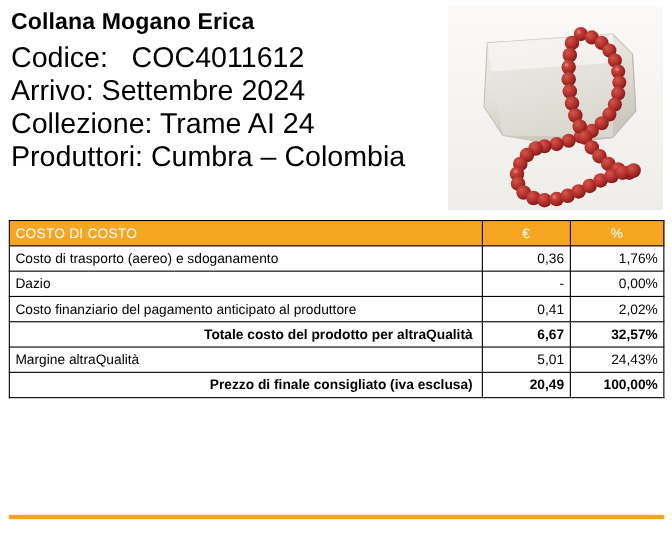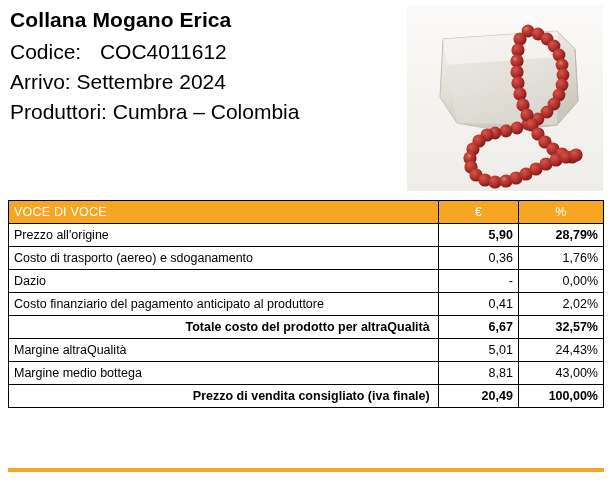--- a/index.html
+++ b/index.html
@@ -29,21 +29,21 @@
   }
   .product-title {
     font-size: 21px;
     font-weight: bold;
     letter-spacing: 0.1px;
     line-height: 28px;
     margin: 0 0 3px 0;
     white-space: nowrap;
   }
   .meta-line {
-    font-size: 21px;
+    font-size: 26px;
     line-height: 30px;
     white-space: nowrap;
   }
 
   
   .photo {
     position: absolute;
     left: 407px;
     top: 5px;
     width: 196px;
@@ -108,20 +108,21 @@
 <div class="page">
 
   <div class="header">
     <div class="product-title">Collana Mogano Erica</div>
     <div class="meta-line">
       <span>Codice:</span>
       <span style="display:inline-block;width:7px"></span>
       <span>COC4011612</span>
     </div>
     <div class="meta-line">Arrivo: Settembre 2024</div>
+    <div class="meta-line">Collezione: Trame AI 24</div>
     <div class="meta-line">Produttori: Cumbra – Colombia</div>
   </div>
 
   <div class="photo">
     <svg width="196" height="186" viewBox="0 0 196 186" xmlns="http://www.w3.org/2000/svg">
       <defs>
         <radialGradient id="beadg" cx="35%" cy="32%" r="70%">
           <stop offset="0%" stop-color="#D4564B"></stop>
           <stop offset="60%" stop-color="#B22F2B"></stop>
           <stop offset="100%" stop-color="#7E1C1B"></stop>
@@ -208,31 +209,26 @@
             <circle cx="97" cy="174" r="1.8"></circle>
           <circle cx="154" cy="58" r="1.8"></circle>
         </g>
       </g>
     </svg>
   </div>
 
   <table class="cost-table">
     <thead>
       <tr>
-        <th class="col-label">VOCE DI VOCE</th>
+        <th class="col-label">COSTO DI COSTO</th>
         <th class="col-eur num">€</th>
         <th class="col-pct num">%</th>
       </tr>
     </thead>
     <tbody>
-      <tr class="bold-val">
-        <td class="label">Prezzo all'origine</td>
-        <td class="num">5,90</td>
-        <td class="num">28,79%</td>
-      </tr>
       <tr>
         <td class="label">Costo di trasporto (aereo) e sdoganamento</td>
         <td class="num">0,36</td>
         <td class="num">1,76%</td>
       </tr>
       <tr>
         <td class="label">Dazio</td>
         <td class="num">-</td>
         <td class="num">0,00%</td>
       </tr>
@@ -244,27 +240,22 @@
       <tr class="total">
         <td class="label">Totale costo del prodotto per altraQualità</td>
         <td class="num">6,67</td>
         <td class="num">32,57%</td>
       </tr>
       <tr>
         <td class="label">Margine altraQualità</td>
         <td class="num">5,01</td>
         <td class="num">24,43%</td>
       </tr>
-      <tr>
-        <td class="label">Margine medio bottega</td>
-        <td class="num">8,81</td>
-        <td class="num">43,00%</td>
-      </tr>
       <tr class="total">
-        <td class="label">Prezzo di vendita consigliato (iva finale)</td>
+        <td class="label">Prezzo di finale consigliato (iva esclusa)</td>
         <td class="num">20,49</td>
         <td class="num">100,00%</td>
       </tr>
     </tbody>
   </table>
 
   <div class="strip strip-bottom"></div>
 
 </div>
 

